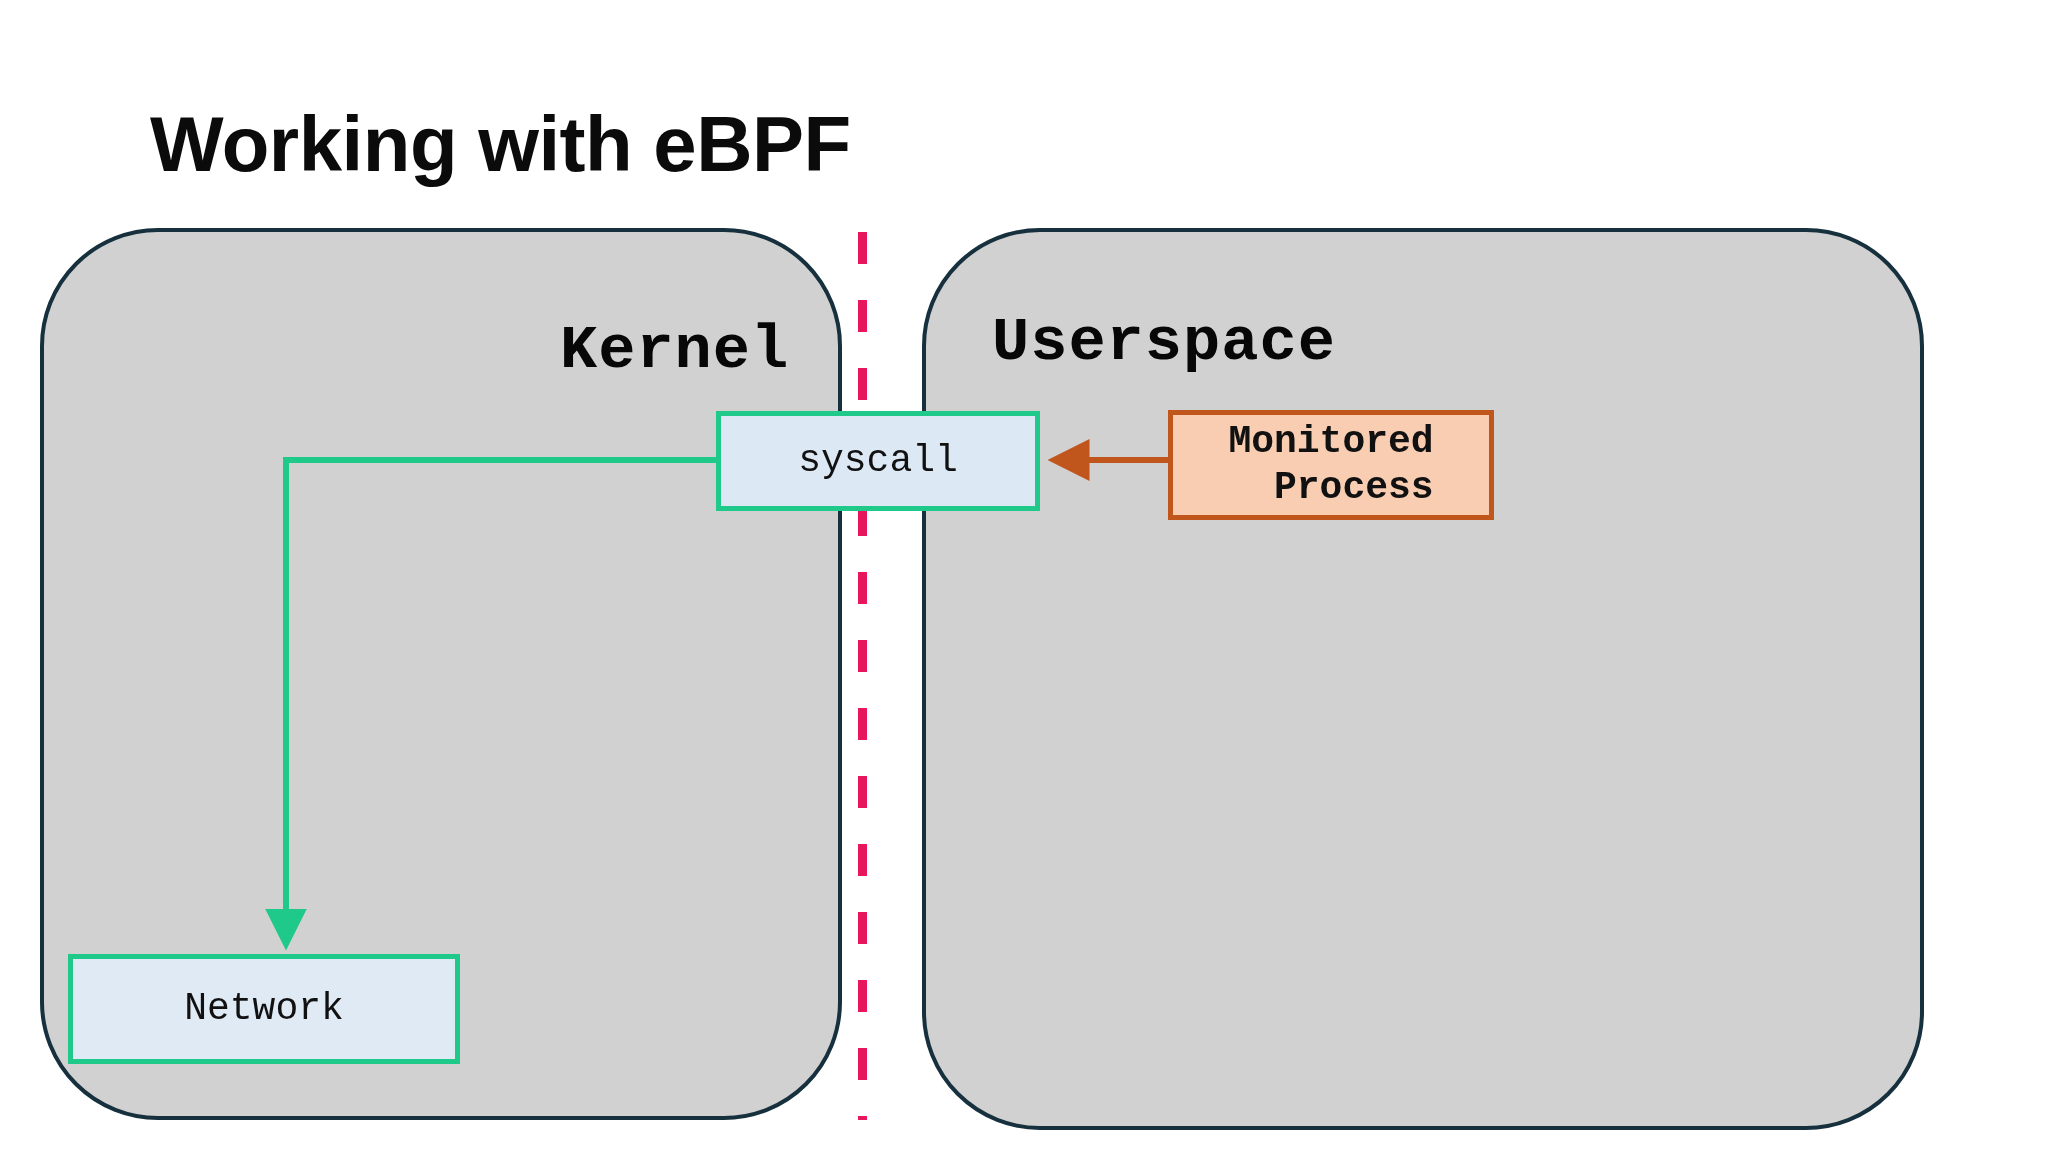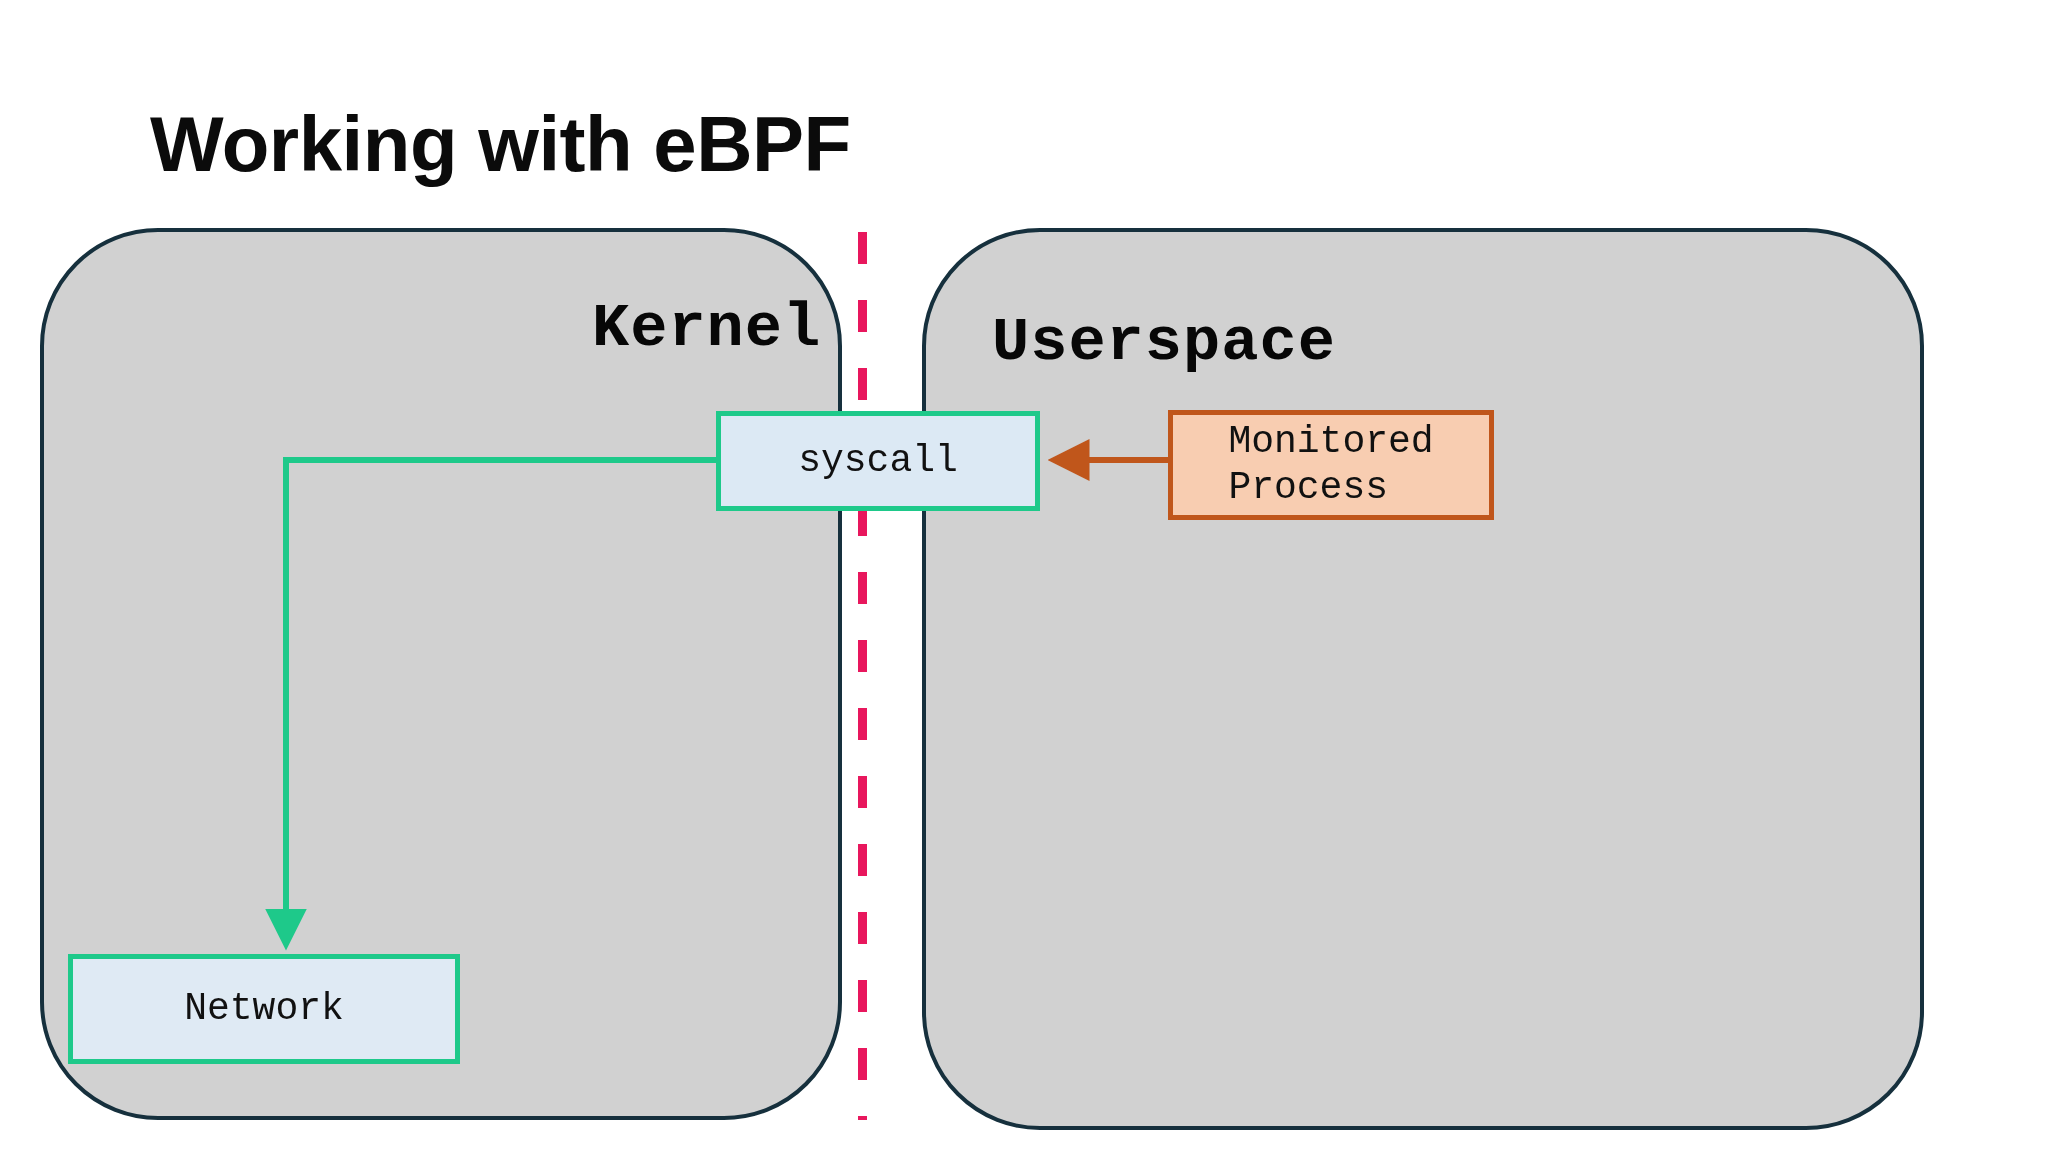--- a/index.html
+++ b/index.html
@@ -47,38 +47,38 @@
   .zone-label {
     position:absolute;
     font-family:"Liberation Mono", monospace;
     font-weight:700;
     font-size:62px;
     line-height:62px;
     color:#070707;
     white-space:nowrap;
     letter-spacing:1px;
   }
-  #label-kernel    { left:560px; top:298px;margin-left:32px; }
+  #label-kernel    { left:560px; top:320px; }
   #label-userspace { left:992px; top:312px; }
 
   
   #boundary-line {
     position:absolute;
     left:858px; top:232px;
     width:9px; height:888px;
   }
   #boundary-line svg { display:block; }
 
   
   .node {
     position:absolute;
     display:flex;
     align-items:center;
     justify-content:center;
-    text-align:left;
+    text-align:right;
     font-family:"Liberation Mono", monospace;
     font-size:38px;
     line-height:46px;
     color:#111111;
     white-space:pre-line;
   }
   #node-syscall {
     left:716px; top:411px;
     width:324px; height:100px;
     background:#dce9f4;
@@ -88,20 +88,21 @@
     left:68px; top:954px;
     width:392px; height:110px;
     background:#dfeaf4;
     border:5px solid #1ec98a;
   }
   #node-monitored-process {
     left:1168px; top:410px;
     width:326px; height:110px;
     background:#f8cdb1;
     border:5px solid #c0561b;
+    font-weight:bold;
   }
 
   
   #connectors {
     position:absolute;
     left:0; top:0;
     width:2048px; height:1152px;
     pointer-events:none;
   }
 </style>

